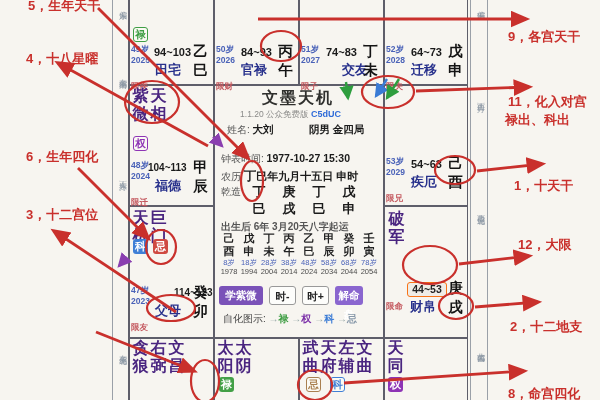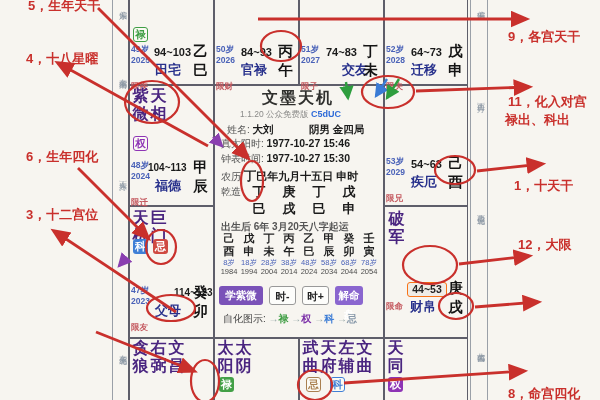--- a/index.html
+++ b/index.html
@@ -288,23 +288,20 @@
     <div class="cp-title">文墨天机</div>
     <div class="cp-ver">
       <span>1.1.20 公众免费版</span> <b>C5dUC</b>
     </div>
     <div class="cp-line" style="left:14px;top:39px;">
       <span>姓名:</span> <b>大刘</b>
     </div>
     <div class="cp-line" style="left:96px;top:39px;">
       <b>阴男</b> <b>金四局</b>
     </div>
-    <div class="cp-line" style="left:8px;top:53px;">
-      <span>真太阳时:</span> <b>1977-10-27  15:46</b>
-    </div>
     <div class="cp-line" style="left:8px;top:68px;">
       <span>钟表时间:</span> <b>1977-10-27  15:30</b>
     </div>
     <div class="cp-line" style="left:8px;top:84px;">
       <span>农历</span> <b style="font-size:12.5px;">丁</b><b style="font-size:11px;">巳年九月十五日 申时</b>
     </div>
     <div class="cp-line" style="left:8px;top:101px;"><span>乾造</span></div>
     <span class="bigstem" style="left:38px;top:99px;">丁</span>
     <span class="bigstem" style="left:68px;top:99px;">庚</span>
     <span class="bigstem" style="left:98px;top:99px;">丁</span>
@@ -312,21 +309,21 @@
     <span class="bigstem" style="left:38px;top:116px;">巳</span>
     <span class="bigstem" style="left:68px;top:116px;">戌</span>
     <span class="bigstem" style="left:98px;top:116px;">巳</span>
     <span class="bigstem" style="left:128px;top:116px;">申</span>
     <div class="cp-line" style="left:8px;top:136px;font-weight:bold;color:#555;"><span>出生后 6年 3月20天八字起运</span></div>
 
     <div class="dy" style="left:6px;top:148px;">
         <div class="dys">己</div>
         <div class="dyb">酉</div>
         <div class="dya">8岁</div>
-        <div class="dyy">1984</div>
+        <div class="dyy">1978</div>
       </div>
     <div class="dy" style="left:26px;top:148px;">
         <div class="dys">戊</div>
         <div class="dyb">申</div>
         <div class="dya">18岁</div>
         <div class="dyy">1994</div>
       </div>
     <div class="dy" style="left:46px;top:148px;">
         <div class="dys">丁</div>
         <div class="dyb">未</div>
@@ -381,20 +378,21 @@
   <span class="lab" style="left:28px;top:-3px;">5，生年天干</span>
   <span class="lab" style="left:26px;top:50px;">4，十八星曜</span>
   <span class="lab" style="left:26px;top:148px;">6，生年四化</span>
   <span class="lab" style="left:26px;top:206px;">3，十二宫位</span>
 
   <span class="lab" style="left:508px;top:28px;">9，各宫天干</span>
   <span class="lab" style="left:508px;top:93px;">11，化入对宫</span>
   <span class="lab" style="left:505px;top:111px;">禄出、科出</span>
   <span class="lab" style="left:514px;top:177px;">1，十天干</span>
   <span class="lab" style="left:518px;top:236px;">12，大限</span>
+  <span class="lab" style="left:510px;top:318px;">2，十二地支</span>
   <span class="lab" style="left:508px;top:385px;">8，命宫四化</span>
 
   <svg class="overlay" width="600" height="400" viewBox="0 0 600 400">
     <defs>
       <marker id="mr" markerWidth="8" markerHeight="8" refX="5.5" refY="3" orient="auto">
           <path d="M0,0 L7,3 L0,6 z" fill="#c9302c"></path>
         </marker>
       <marker id="mg" markerWidth="8" markerHeight="8" refX="5" refY="3" orient="auto">
           <path d="M0,0 L6,3 L0,6 z" fill="#2e9e3e"></path>
         </marker>

